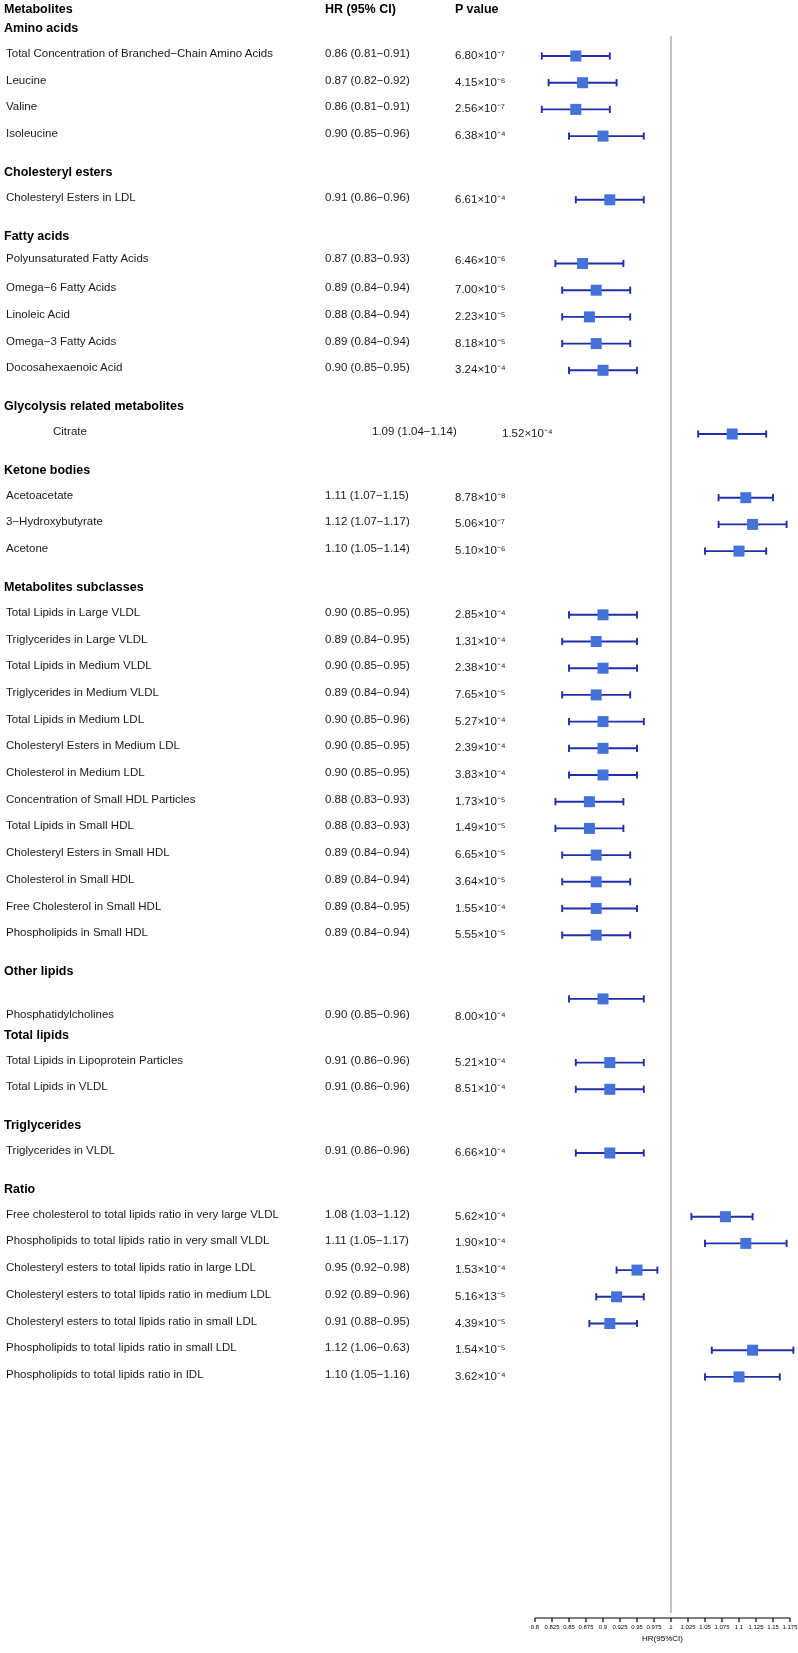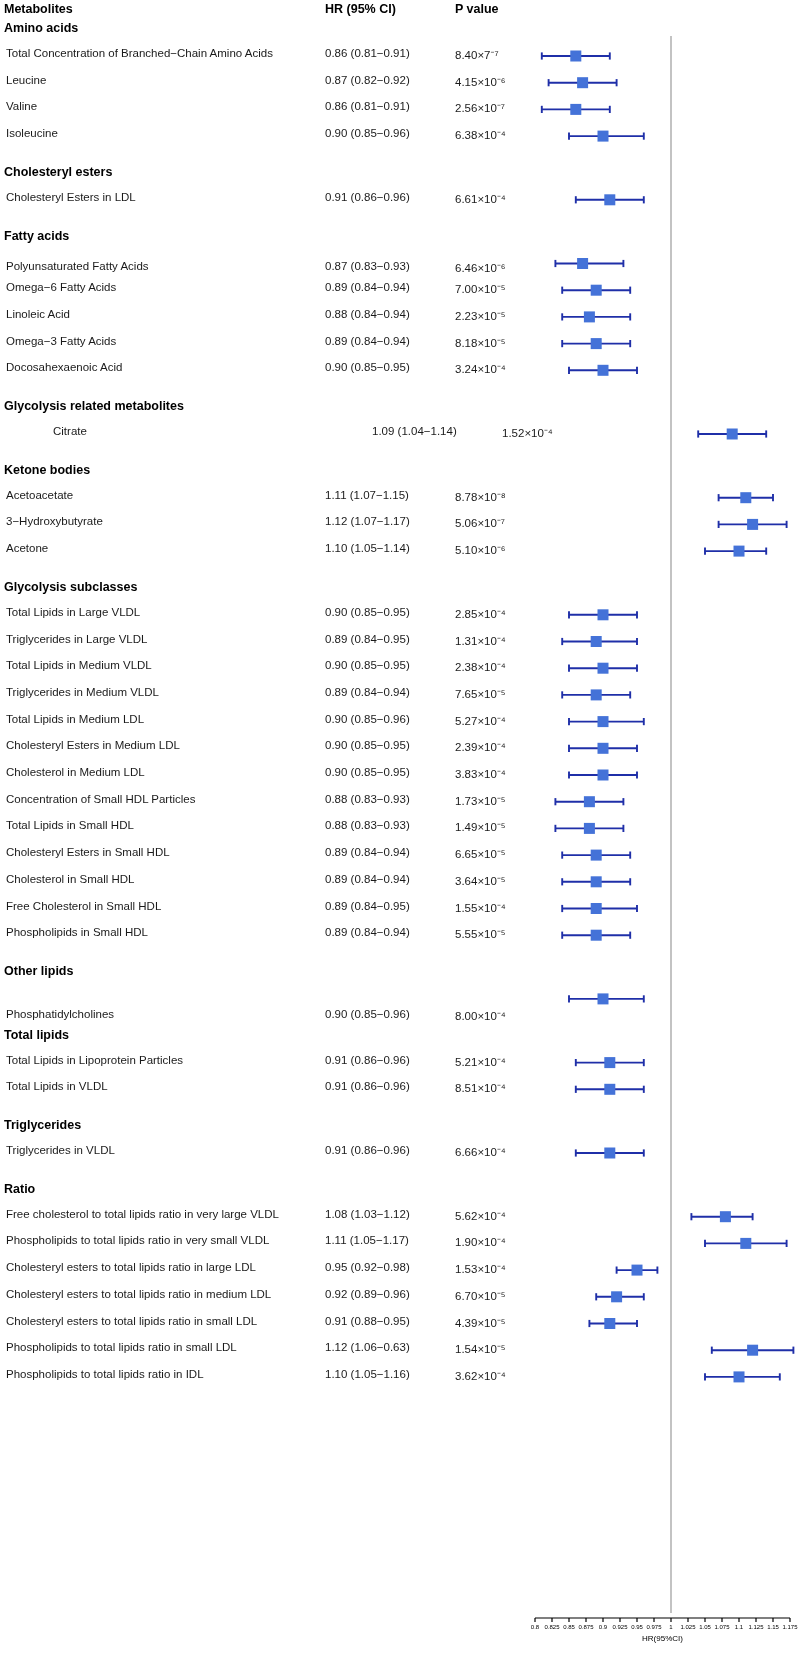--- a/index.html
+++ b/index.html
@@ -91,21 +91,21 @@
 
   <div class="hdr-label col-metab" style="top:2px;">Metabolites</div>
   <div class="hdr-label col-hr" style="top:2px;">HR (95% CI)</div>
   <div class="hdr-label col-p" style="top:2px;">P value</div>
 
   <div id="rows-layer">
       <div class="group-title" style="top: 21px;">Amino acids</div>
       <div class="row" style="top: 47px; text-align: right;">
         <div class="cell metab">Total Concentration of Branched−Chain Amino Acids</div>
         <div class="cell hr">0.86 (0.81−0.91)</div>
-        <div class="cell pval">8.40×7⁻⁷</div>
+        <div class="cell pval">6.80×10⁻⁷</div>
       </div>
       <div class="row" style="top: 73.7px;">
         <div class="cell metab">Leucine</div>
         <div class="cell hr">0.87 (0.82−0.92)</div>
         <div class="cell pval">4.15×10⁻⁶</div>
       </div>
       <div class="row" style="top: 100.4px;">
         <div class="cell metab">Valine</div>
         <div class="cell hr">0.86 (0.81−0.91)</div>
         <div class="cell pval">2.56×10⁻⁷</div>
@@ -115,21 +115,21 @@
         <div class="cell hr">0.90 (0.85−0.96)</div>
         <div class="cell pval">6.38×10⁻⁴</div>
       </div>
       <div class="group-title" style="top: 164.8px;">Cholesteryl esters</div>
       <div class="row" style="top: 190.8px;">
         <div class="cell metab">Cholesteryl Esters in LDL</div>
         <div class="cell hr">0.91 (0.86−0.96)</div>
         <div class="cell pval">6.61×10⁻⁴</div>
       </div>
       <div class="group-title" style="top: 228.5px;">Fatty acids</div>
-      <div class="row" style="top: 260px;">
+      <div class="row" style="top: 252px;">
         <div class="cell metab">Polyunsaturated Fatty Acids</div>
         <div class="cell hr">0.87 (0.83−0.93)</div>
         <div class="cell pval">6.46×10⁻⁶</div>
       </div>
       <div class="row" style="top: 281.2px;">
         <div class="cell metab">Omega−6 Fatty Acids</div>
         <div class="cell hr">0.89 (0.84−0.94)</div>
         <div class="cell pval">7.00×10⁻⁵</div>
       </div>
       <div class="row" style="top: 307.9px;">
@@ -162,21 +162,21 @@
       <div class="row" style="top: 515.4px;">
         <div class="cell metab">3−Hydroxybutyrate</div>
         <div class="cell hr">1.12 (1.07−1.17)</div>
         <div class="cell pval">5.06×10⁻⁷</div>
       </div>
       <div class="row" style="top: 542.1px;">
         <div class="cell metab">Acetone</div>
         <div class="cell hr">1.10 (1.05−1.14)</div>
         <div class="cell pval">5.10×10⁻⁶</div>
       </div>
-      <div class="group-title" style="top: 579.8px;">Glycolysis subclasses</div>
+      <div class="group-title" style="top: 579.8px;">Metabolites subclasses</div>
       <div class="row" style="top: 605.8px;">
         <div class="cell metab">Total Lipids in Large VLDL</div>
         <div class="cell hr">0.90 (0.85−0.95)</div>
         <div class="cell pval">2.85×10⁻⁴</div>
       </div>
       <div class="row" style="top: 632.5px;">
         <div class="cell metab">Triglycerides in Large VLDL</div>
         <div class="cell hr">0.89 (0.84−0.95)</div>
         <div class="cell pval">1.31×10⁻⁴</div>
       </div>
@@ -270,21 +270,21 @@
         <div class="cell pval">1.90×10⁻⁴</div>
       </div>
       <div class="row" style="top: 1261.1px;">
         <div class="cell metab">Cholesteryl esters to total lipids ratio in large LDL</div>
         <div class="cell hr">0.95 (0.92−0.98)</div>
         <div class="cell pval">1.53×10⁻⁴</div>
       </div>
       <div class="row" style="top: 1287.8px;">
         <div class="cell metab">Cholesteryl esters to total lipids ratio in medium LDL</div>
         <div class="cell hr">0.92 (0.89−0.96)</div>
-        <div class="cell pval">6.70×10⁻⁵</div>
+        <div class="cell pval">5.16×13⁻⁵</div>
       </div>
       <div class="row" style="top: 1314.5px;">
         <div class="cell metab">Cholesteryl esters to total lipids ratio in small LDL</div>
         <div class="cell hr">0.91 (0.88−0.95)</div>
         <div class="cell pval">4.39×10⁻⁵</div>
       </div>
       <div class="row" style="top: 1341.2px;">
         <div class="cell metab">Phospholipids to total lipids ratio in small LDL</div>
         <div class="cell hr">1.12 (1.06−0.63)</div>
         <div class="cell pval">1.54×10⁻⁵</div>

